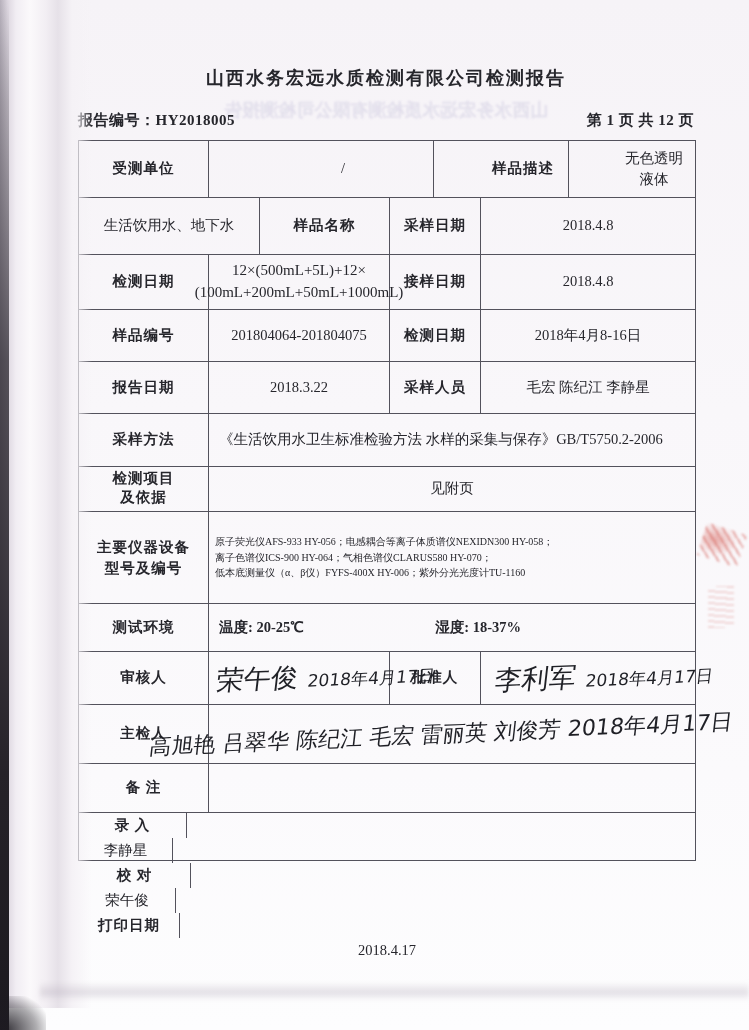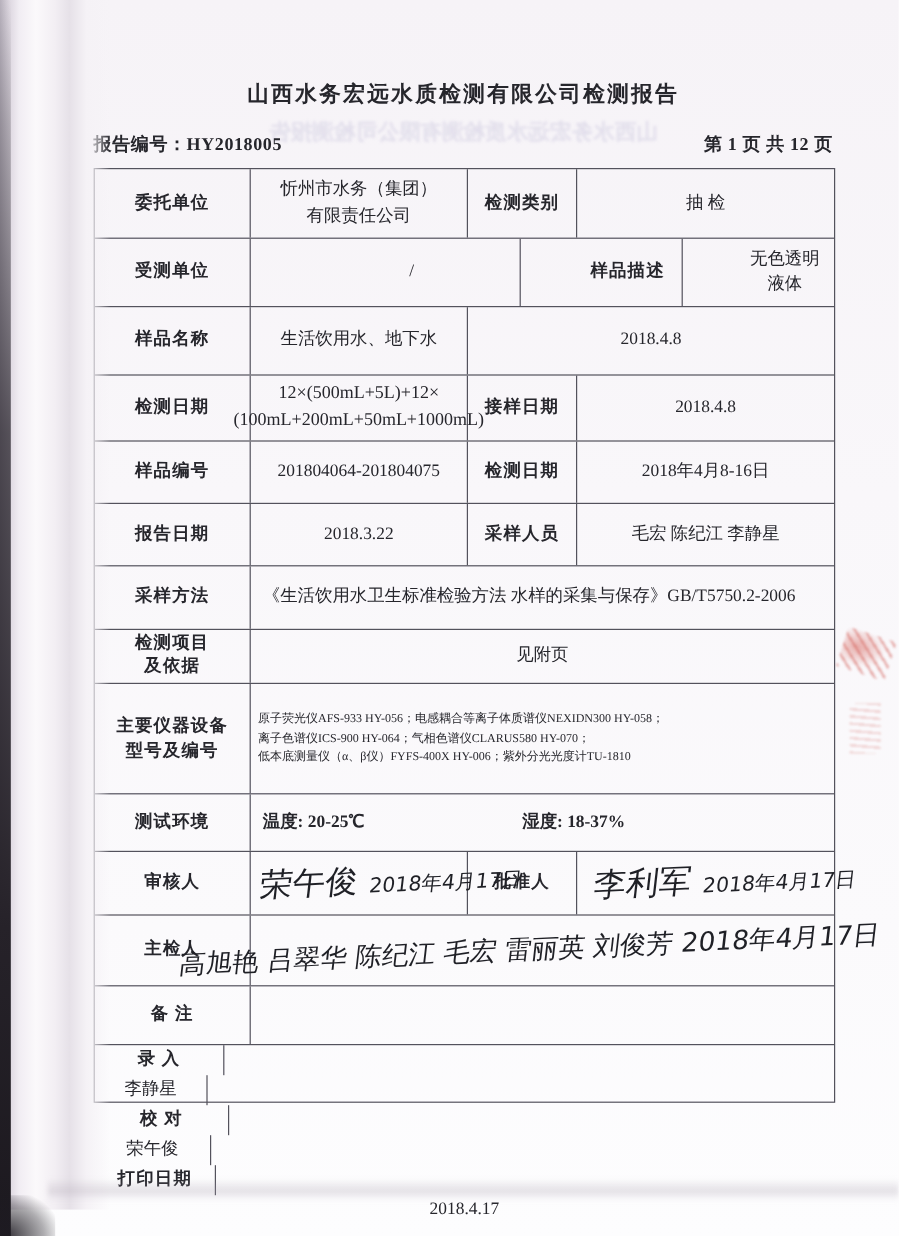--- a/index.html
+++ b/index.html
@@ -125,38 +125,32 @@
 
   <div class="meta">
     <div>
       <span>报告编号：</span><span>HY2018005</span>
     </div>
     <div>第 1 页 共 12 页</div>
   </div>
 
   <div class="tbl">
 
-    <div class="r" style="height:57px;">
-      <div class="c w1 lab">委托单位</div>
-      <div class="c w2">忻州市水务（集团）
-有限责任公司</div>
-      <div class="c w3 lab">检测类别</div>
-      <div class="c w4">抽 检</div>
-    </div>
 
     <div class="r" style="height:56px;gap:44px;">
       <div class="c w1 lab">受测单位</div>
       <div class="c w2">/</div>
       <div class="c w3 lab">样品描述</div>
       <div class="c w4">无色透明液体</div>
     </div>
 
     <div class="r" style="height:56px;">
+      <div class="c w2">生活饮用水、地下水</div>
       <div class="c w1 lab">样品名称</div>
-      <div class="c w2">生活饮用水、地下水</div>
+      <div class="c w3 lab">采样日期</div>
       <div class="c w4">2018.4.8</div>
     </div>
 
     <div class="r" style="height:54px;">
       <div class="c w1 lab">检测日期</div>
       <div class="c w2" style="font-size:15px;">12×(500mL+5L)+12×
 (100mL+200mL+50mL+1000mL)</div>
       <div class="c w3 lab">接样日期</div>
       <div class="c w4">2018.4.8</div>
     </div>
@@ -185,21 +179,21 @@
 及依据</div>
       <div class="c w4">见附页</div>
     </div>
 
     <div class="r" style="height:91px;">
       <div class="c w1 lab" style="line-height:1.4;">主要仪器设备
 型号及编号</div>
       <div class="c w4 instr">
         <div>原子荧光仪AFS-933  HY-056；电感耦合等离子体质谱仪NEXIDN300  HY-058；</div>
         <div>离子色谱仪ICS-900  HY-064；气相色谱仪CLARUS580  HY-070；</div>
-        <div>低本底测量仪（α、β仪）FYFS-400X  HY-006；紫外分光光度计TU-1810</div>
+        <div>低本底测量仪（α、β仪）FYFS-400X  HY-006；紫外分光光度计TU-1160</div>
       </div>
     </div>
 
 
     <div class="r" style="height:47px;">
       <div class="c w1 lab">测试环境</div>
       <div class="c w4 envcell">
         <span class="temp">温度: 20-25℃</span>
         <span class="hum">湿度: 18-37%</span>
       </div>

